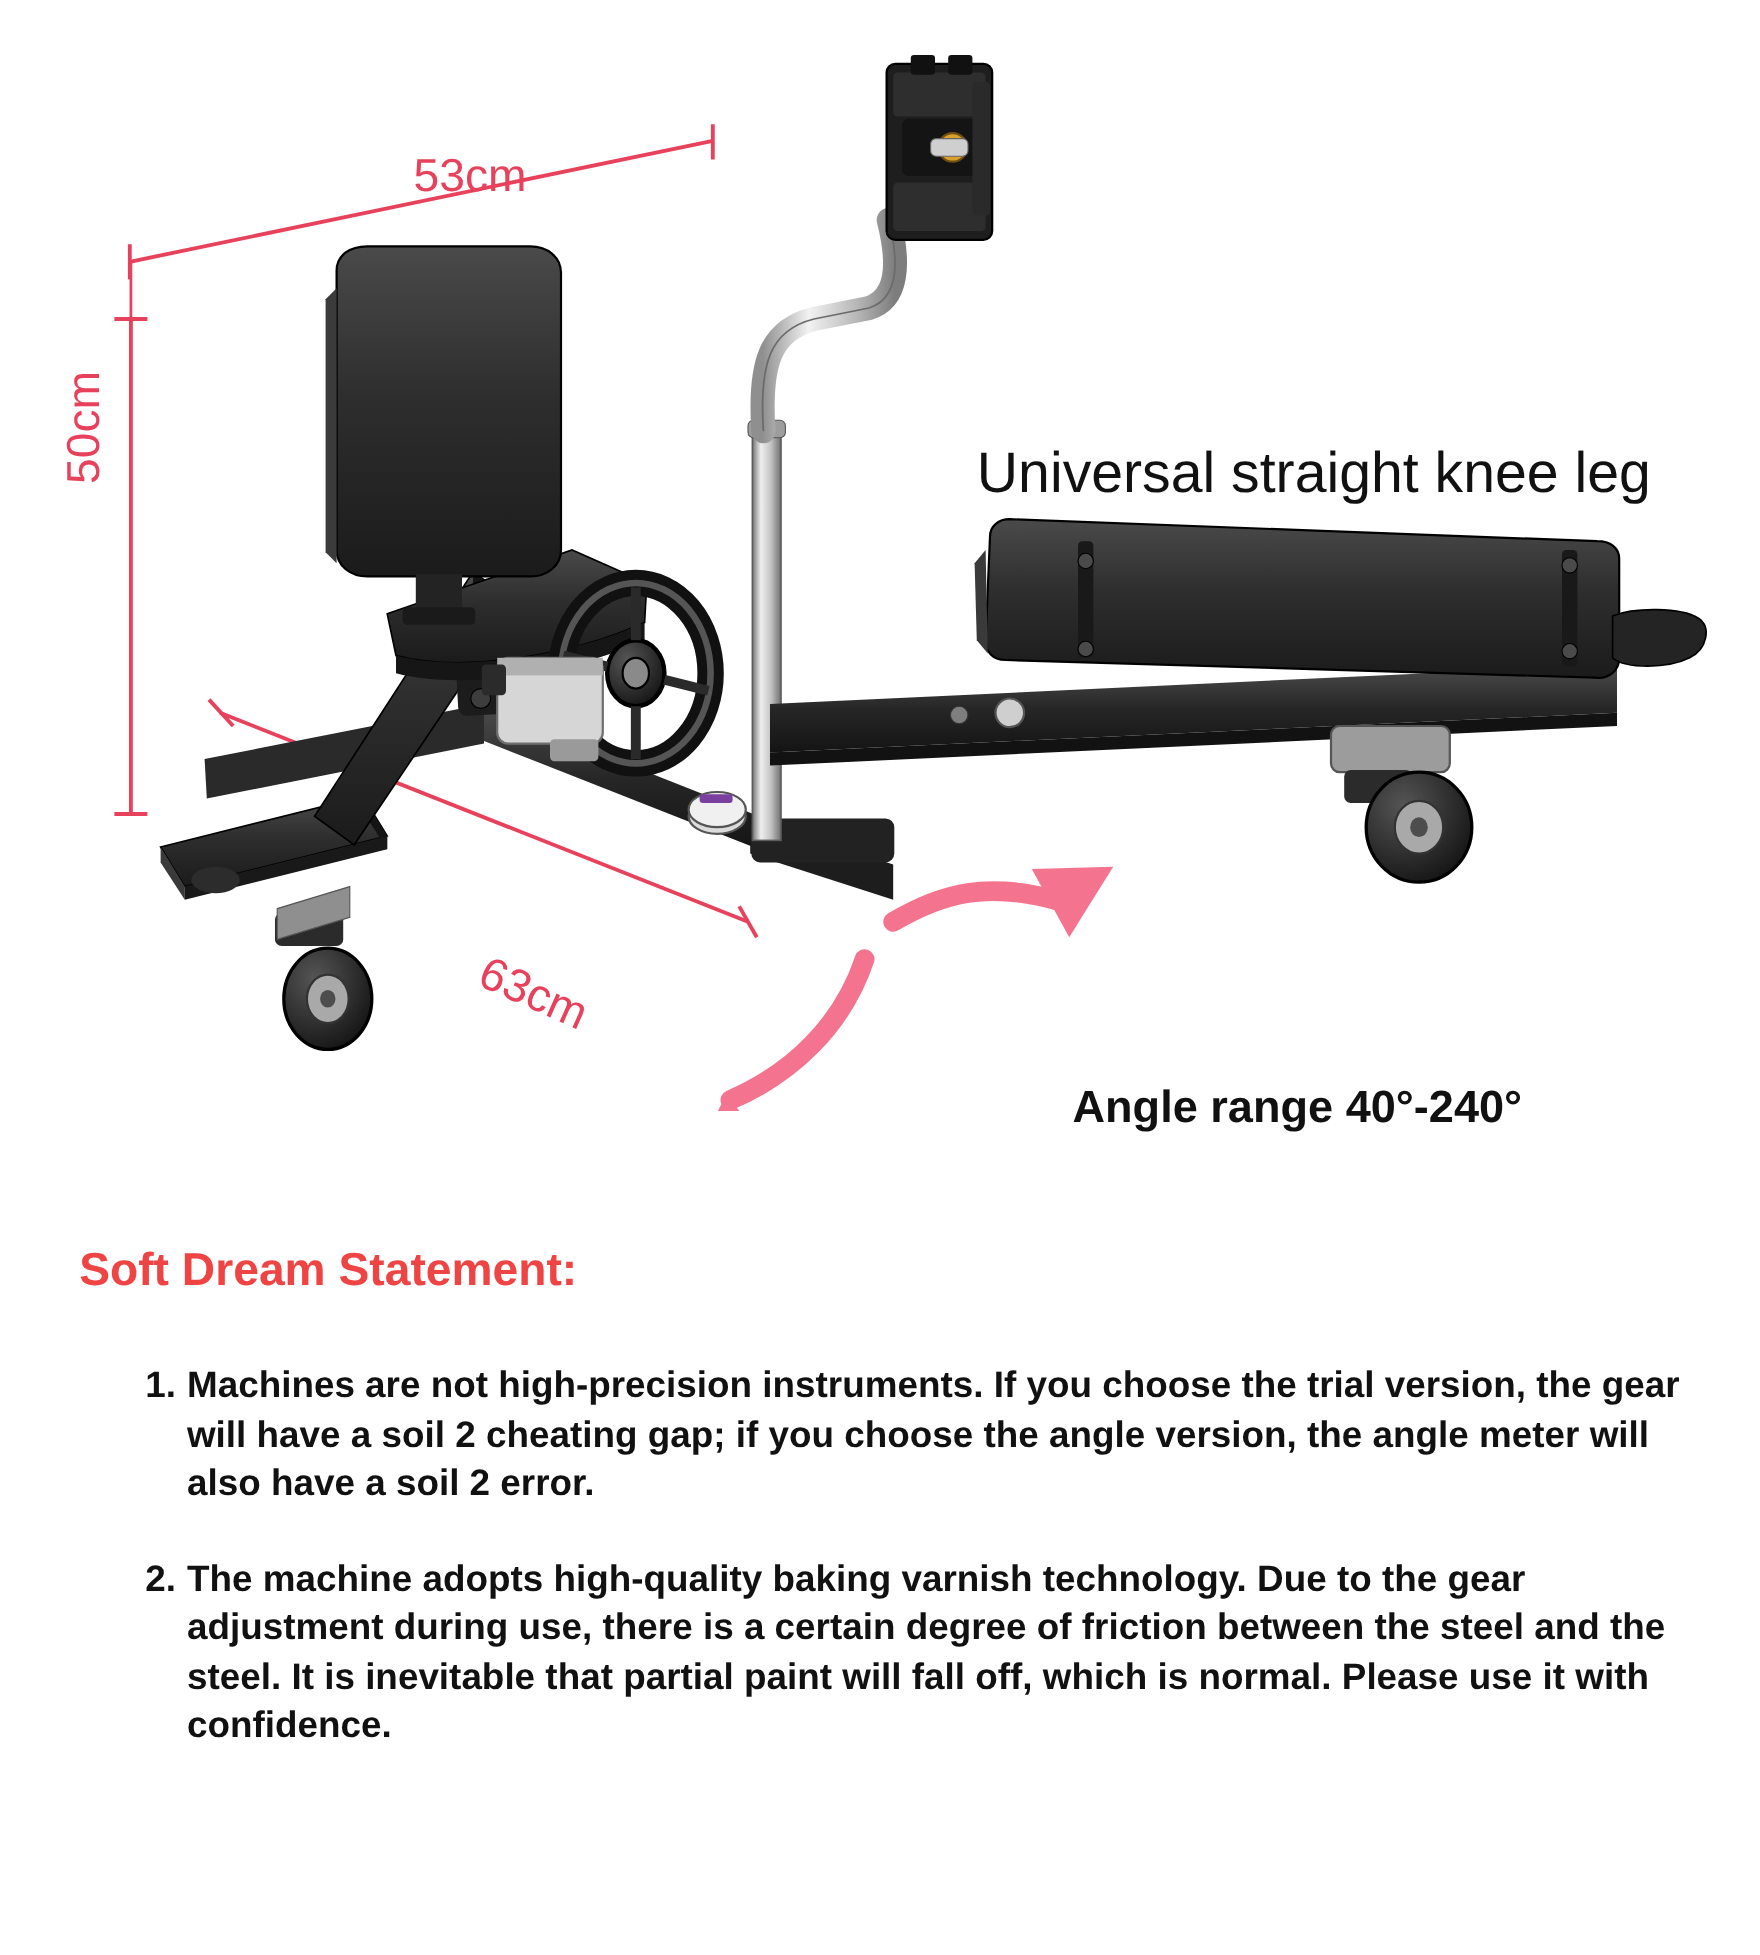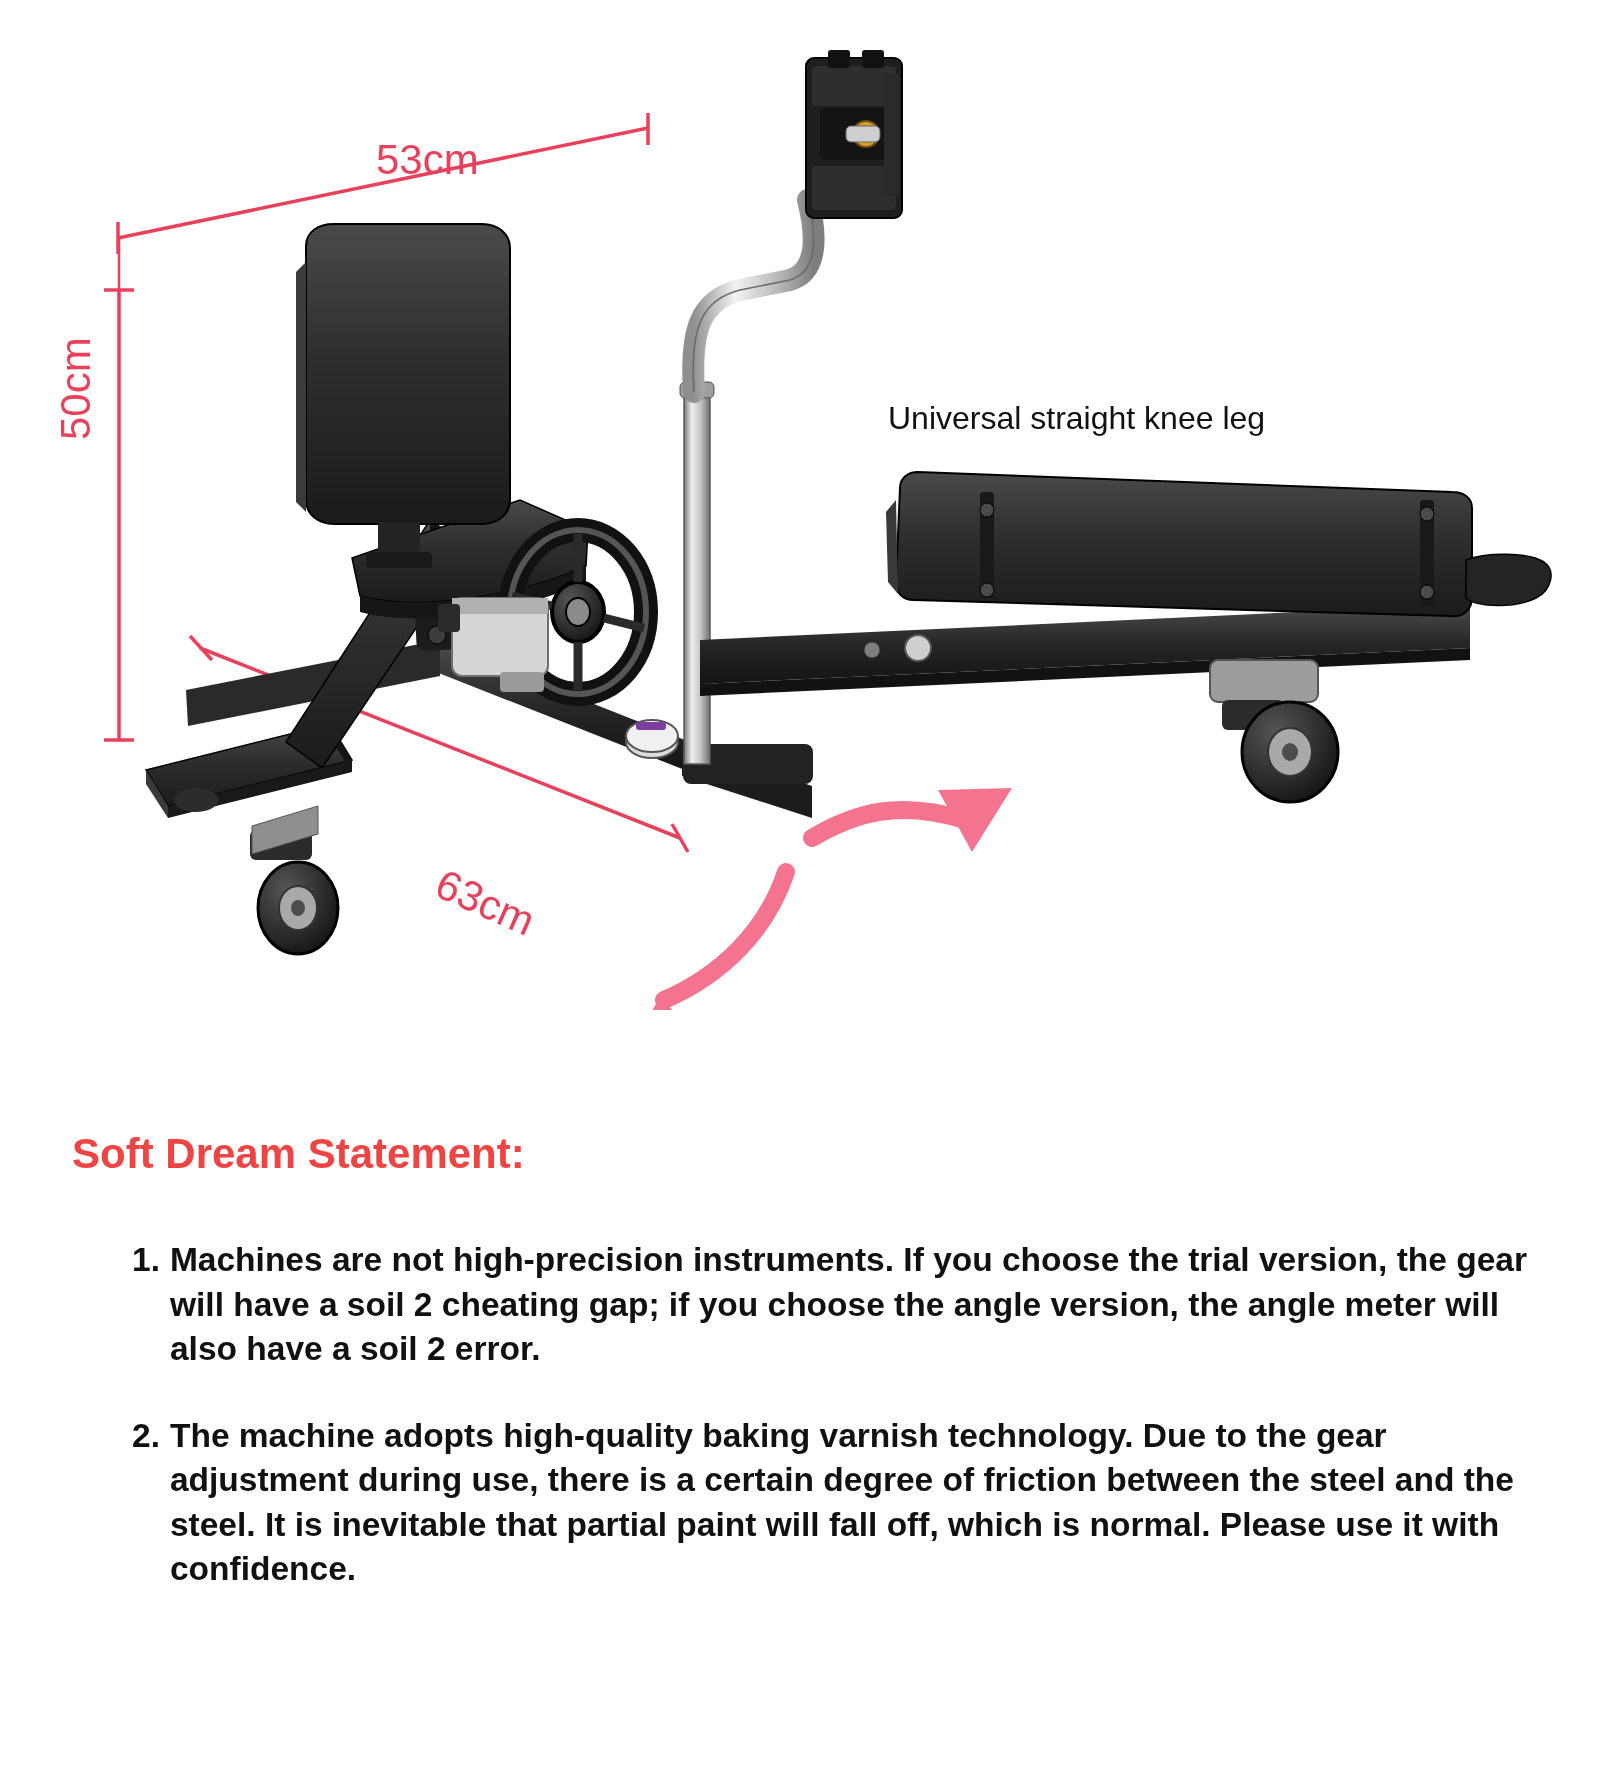--- a/index.html
+++ b/index.html
@@ -50,21 +50,21 @@
   #dim-63 {
     left: 448px;
     top: 860px;
     transform: rotate(24deg);
     transform-origin: left top;
   }
 
   .callout {
     position: absolute;
     color: #111111;
-    font-size: 32px;
+    font-size: 52px;
     font-weight: 400;
     white-space: nowrap;
   }
   #callout-knee {
     left: 888px;
     top: 400px;
   }
   #callout-angle {
     left: 975px;
     top: 983px;
@@ -293,20 +293,21 @@
       <path d="M786 872 C766 932 720 976 664 1000" fill="none" stroke="#f4748f" stroke-width="18" stroke-linecap="round"></path>
       <path d="M628 1056 L660 996 L700 1042 Z" fill="#f4748f"></path>
     </g>
   </svg>
 
   <div class="dim-label" id="dim-53">53cm</div>
   <div class="dim-label" id="dim-50">50cm</div>
   <div class="dim-label" id="dim-63">63cm</div>
 
   <div class="callout" id="callout-knee">Universal straight knee leg</div>
+  <div class="callout" id="callout-angle">Angle range 40°-240°</div>
 </div>
 
 <div id="statement">
   <div id="statement-title">Soft Dream Statement:</div>
 
   <div id="statement-list">
     <div class="statement-item">
       <span class="statement-num">1.</span>
       <span class="statement-text">Machines are not high-precision instruments.  If you choose the trial version, the gear will have a soil 2 cheating gap; if you choose the angle version, the angle meter will also have a soil 2 error.</span>
     </div>

